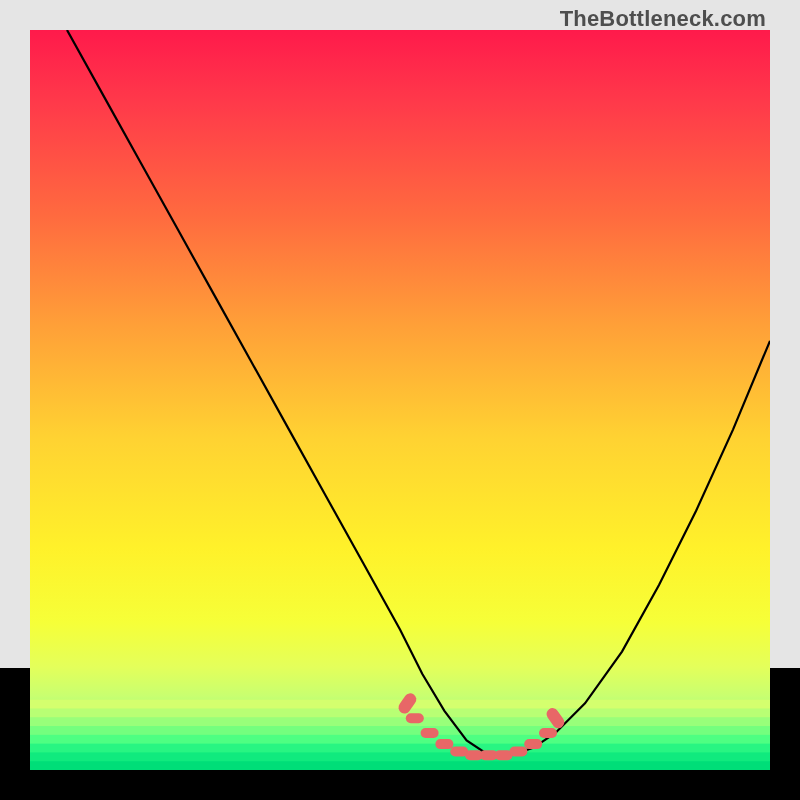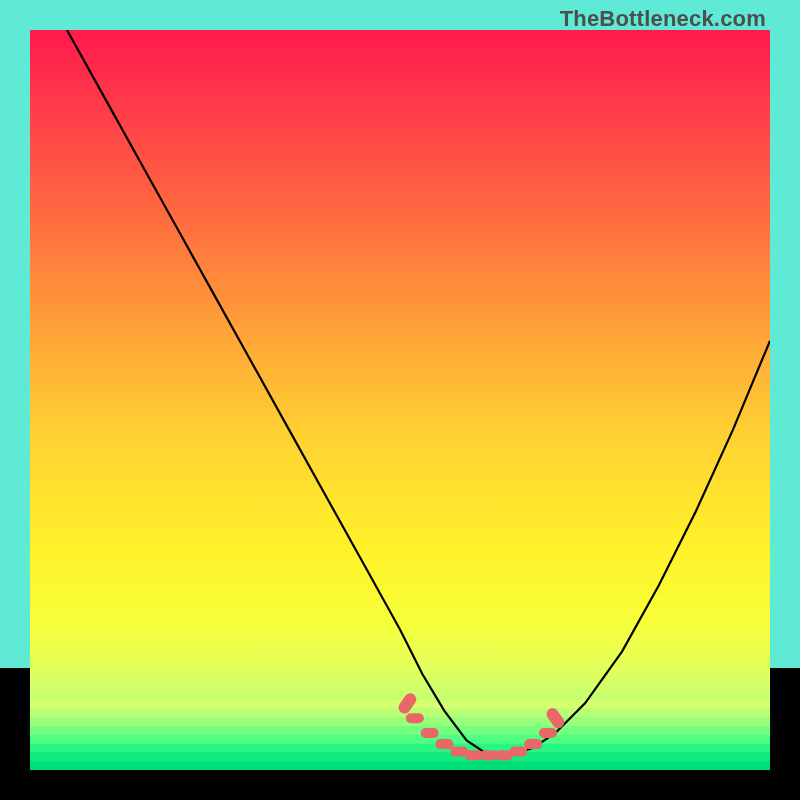--- a/index.html
+++ b/index.html
@@ -1,21 +1,21 @@
 <!DOCTYPE html>
 <html><head>
 <meta charset="utf-8">
 <style>
   * { margin: 0; padding: 0; box-sizing: border-box; }
   html, body { width: 800px; height: 800px; overflow: hidden; background: #000; }
   .frame {
     position: relative;
     width: 800px;
     height: 668px;
-    background: #5eead4;
+    background: #e5e5e5;
   }
   .plot {
     position: absolute;
     left: 30px;
     top: 30px;
     width: 740px;
     height: 740px;
     overflow: hidden;
   }
   .watermark {

